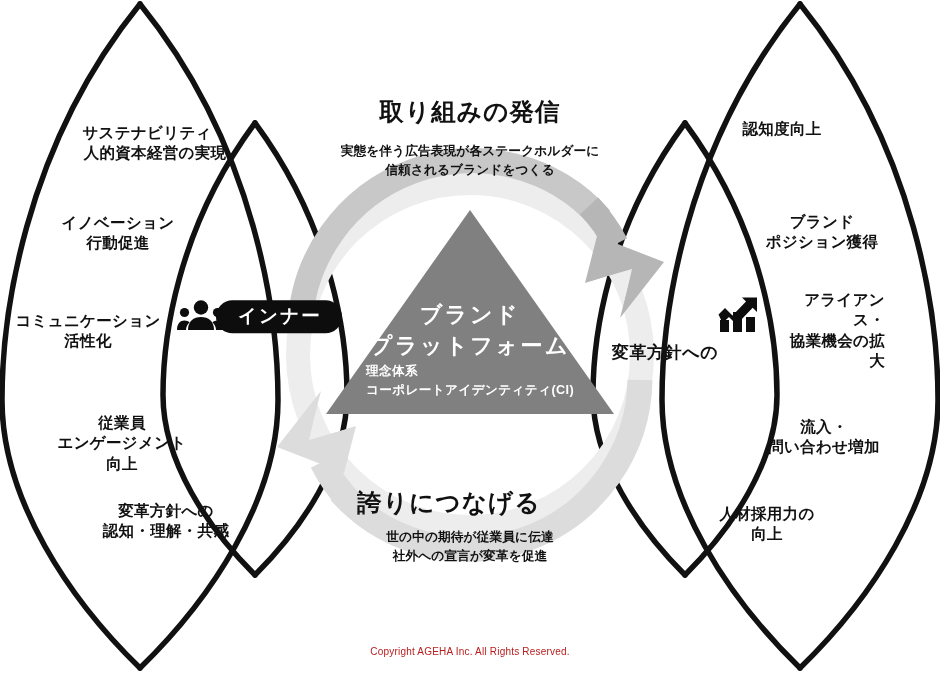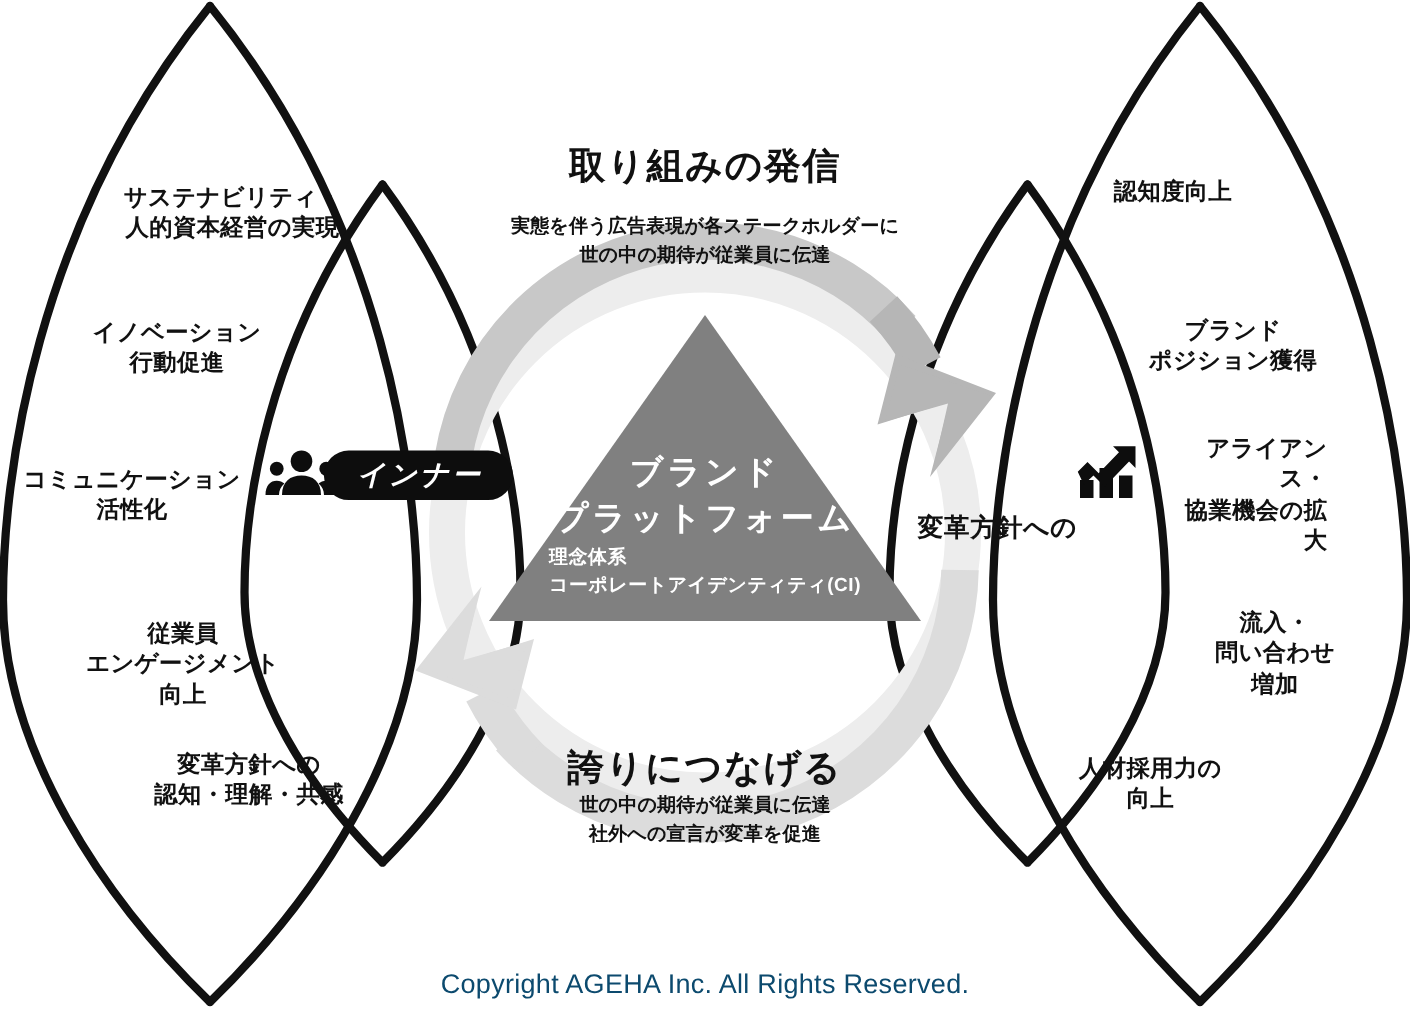--- a/index.html
+++ b/index.html
@@ -58,21 +58,20 @@
     transform: translate(-50%, -50%);
     background: #0d0d0d;
     color: #ffffff;
     border-radius: 999px;
     font-size: 18.5px;
     font-weight: 700;
     letter-spacing: 2.2px;
     padding: 5px 20px 7px 22px;
     line-height: 1.15;
     white-space: nowrap;
-    font-style: italic;
   }
   .side-sub {
     position: absolute;
     transform: translate(-50%, -50%);
     font-size: 17px;
     font-weight: 700;
     letter-spacing: 0.6px;
     white-space: nowrap;
   }
   .tri-main {
@@ -95,22 +94,22 @@
     font-weight: 700;
     letter-spacing: 0.4px;
     line-height: 1.5;
     white-space: pre-line;
   }
   .footer {
     position: absolute;
     left: 50%;
     transform: translateX(-50%);
     top: 646px;
-    font-size: 18px;
-    color: #0c4a6e;
+    font-size: 10px;
+    color: #b91c1c;
     letter-spacing: 0.2px;
     white-space: nowrap;
   }
 </style>
 </head>
 <body>
 
 <div id="stage">
 
   <svg id="art" viewBox="0 0 940 675">
@@ -161,23 +160,23 @@
     <g fill="#0d0d0d" transform="translate(718,298)">
       <rect x="2" y="22" width="9" height="12"></rect>
       <rect x="15" y="14" width="9" height="20"></rect>
       <rect x="28" y="19" width="9" height="15"></rect>
       <path d="M 0.5 16.5 L 7 10 L 14.5 17.5 L 28 3.5 L 24 -0.5 L 39 -0.5 L 39 14 L 34.7 9.7 L 18.5 26.5 L 11 19 L 4.5 25 Z"></path>
     </g>
   </svg>
 
   <div class="lbl cycle-title" style="left:470px; top:112px;">取り組みの発信</div>
   <div class="lbl cycle-sub" style="left:470px; top:161px;">実態を伴う広告表現が各ステークホルダーに
-世の中の期待が従業員に伝達</div>
-
-  <div class="lbl cycle-title" style="left:470px; top:503px;margin-top:10px;">誇りにつなげる</div>
+信頼されるブランドをつくる</div>
+
+  <div class="lbl cycle-title" style="left:449px; top:503px;">誇りにつなげる</div>
   <div class="lbl cycle-sub" style="left:470px; top:547px;">世の中の期待が従業員に伝達
 社外への宣言が変革を促進</div>
 
   <div class="tri-main" style="left:470px; top:330px;">ブランド
 プラットフォーム</div>
   <div class="tri-sub" style="left:470px; top:381px;">理念体系
 コーポレートアイデンティティ(CI)</div>
 
   <div class="pill" style="left:279px; top:317px;">インナー</div>
 
@@ -193,20 +192,20 @@
 エンゲージメント
 向上</div>
   <div class="lbl wing-label" style="left:166px; top:521px;">変革方針への
 認知・理解・共感</div>
 
   <div class="lbl wing-label" style="left:768px; top:129px;padding-left:28px;">認知度向上</div>
   <div class="lbl wing-label" style="left:822px; top:232px;">ブランド
 ポジション獲得</div>
   <div class="lbl wing-label" style="left:830px; top:331px;text-align:right;">アライアンス・
 協業機会の拡大</div>
-  <div class="lbl wing-label" style="left:850px; top:437px;">流入・
+  <div class="lbl wing-label" style="left:824px; top:437px;">流入・
 問い合わせ増加</div>
   <div class="lbl wing-label" style="left:767px; top:524px;">人材採用力の
 向上</div>
 
   <div class="footer">Copyright AGEHA Inc. All Rights Reserved.</div>
 
 </div>
 
 </body></html>

